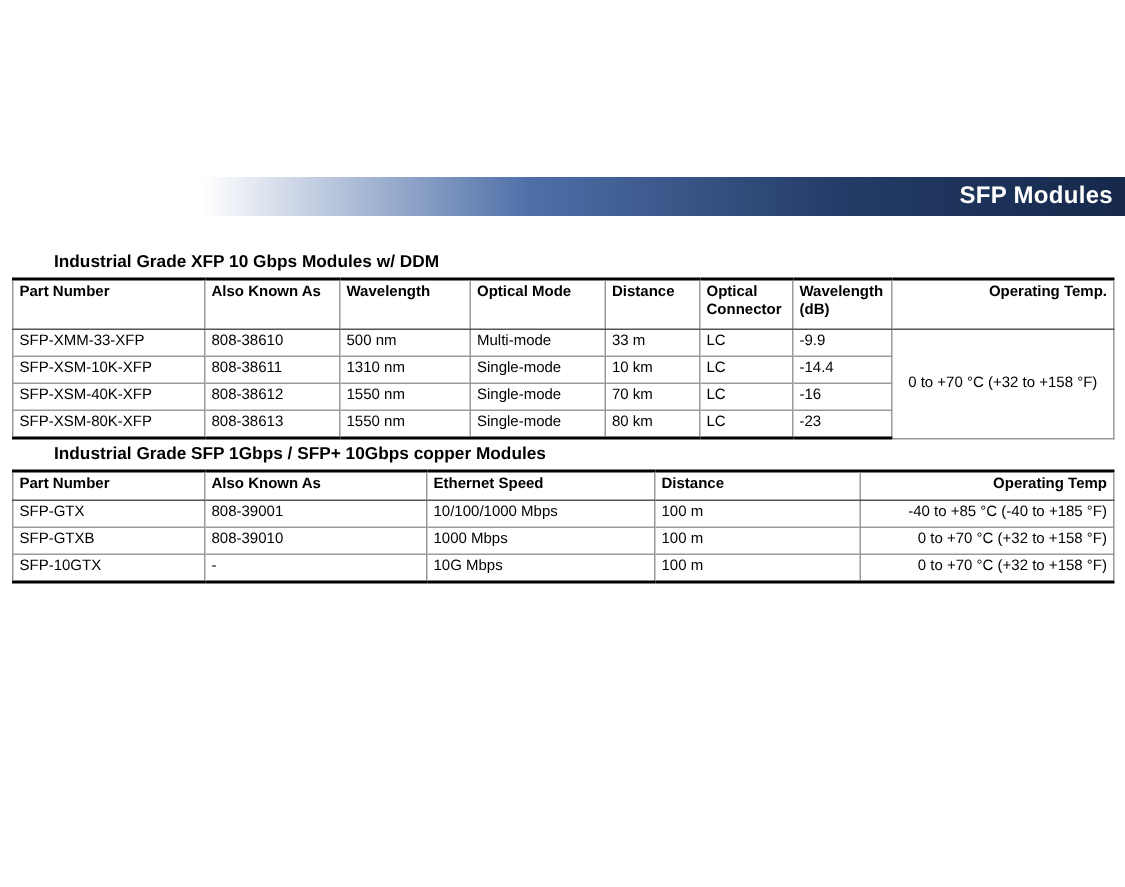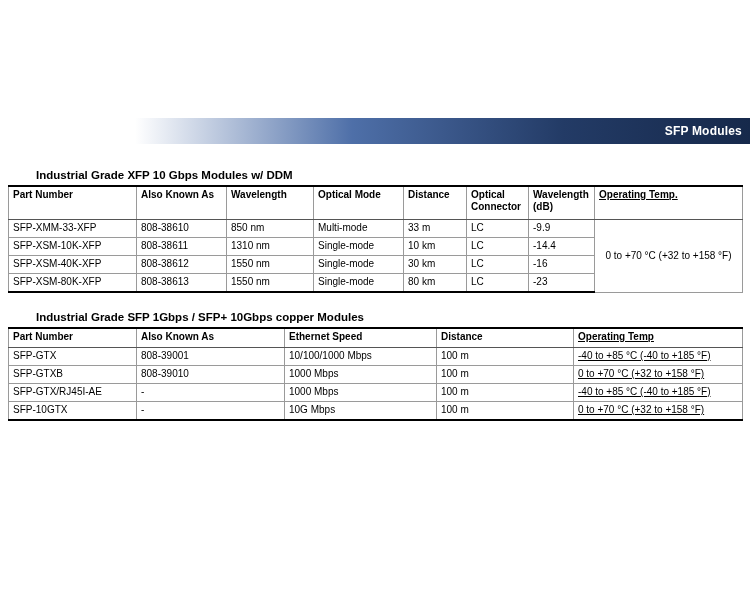--- a/index.html
+++ b/index.html
@@ -25,21 +25,21 @@
     top: 118px;
     left: 0;
     width: 750px;
     height: 26px;
     background: linear-gradient(to right, #ffffff 0%, #ffffff 18%, #4e6fa8 47%, #233b66 75%, #16294b 100%);
   }
   .header-title {
     position: absolute;
     top: 120px;
     right: 8px;
-    font-size: 12px;
+    font-size: 16px;
     font-weight: bold;
     color: #ffffff;
     letter-spacing: 0.2px;
     line-height: 22px;
   }
   
   .section {
     position: absolute;
     left: 8px;
     width: 734px;
@@ -73,27 +73,27 @@
     border-top: 2px solid #000000;
     border-bottom: 1px solid #555555;
     line-height: 12px;
   }
   .t1 thead th { height: 28px; vertical-align: top; }
   .t1 tbody td { height: 13px; margin-top: 37px; }
   .t1 tbody tr:last-child td { border-bottom: 2px solid #000000; }
   .t2 thead th { height: 14px; }
   .t2 tbody td { height: 13px; margin-left: 28px; }
   .t2 tbody tr:last-child td { border-bottom: 2px solid #000000; }
-  .center { text-align: left; text-decoration: underline; }
+  .center { text-align: right; }
   .merged-cell {
     text-align: center;
     vertical-align: middle;
   }
   .sec1 { top: 168px; }
-  .sec2 { top: 310px; }
+  .sec2 { top: 296px; }
 </style>
 </head>
 <body>
 
 <div class="page">
 
   <div class="header-band"></div>
   <div class="header-title">SFP Modules</div>
 
   <div class="section sec1">
@@ -118,42 +118,42 @@
           <th>Distance</th>
           <th>Optical Connector</th>
           <th>Wavelength (dB)</th>
           <th class="center">Operating Temp.</th>
         </tr>
       </thead>
       <tbody>
         <tr>
           <td>SFP-XMM-33-XFP</td>
           <td>808-38610</td>
-          <td>850 nm</td>
+          <td>500 nm</td>
           <td>Multi-mode</td>
           <td>33 m</td>
           <td>LC</td>
           <td>-9.9</td>
           <td class="merged-cell" rowspan="4">0 to +70 °C (+32 to +158 °F)</td>
         </tr>
         <tr>
           <td>SFP-XSM-10K-XFP</td>
           <td>808-38611</td>
           <td>1310 nm</td>
           <td>Single-mode</td>
           <td>10 km</td>
           <td>LC</td>
           <td>-14.4</td>
         </tr>
         <tr>
           <td>SFP-XSM-40K-XFP</td>
           <td>808-38612</td>
           <td>1550 nm</td>
           <td>Single-mode</td>
-          <td>30 km</td>
+          <td>70 km</td>
           <td>LC</td>
           <td>-16</td>
         </tr>
         <tr>
           <td>SFP-XSM-80K-XFP</td>
           <td>808-38613</td>
           <td>1550 nm</td>
           <td>Single-mode</td>
           <td>80 km</td>
           <td>LC</td>
@@ -191,27 +191,20 @@
           <td class="center">-40 to +85 °C (-40 to +185 °F)</td>
         </tr>
         <tr>
           <td>SFP-GTXB</td>
           <td>808-39010</td>
           <td>1000 Mbps</td>
           <td>100 m</td>
           <td class="center">0 to +70 °C (+32 to +158 °F)</td>
         </tr>
         <tr>
-          <td>SFP-GTX/RJ45I-AE</td>
-          <td>-</td>
-          <td>1000 Mbps</td>
-          <td>100 m</td>
-          <td class="center">-40 to +85 °C (-40 to +185 °F)</td>
-        </tr>
-        <tr>
           <td>SFP-10GTX</td>
           <td>-</td>
           <td>10G Mbps</td>
           <td>100 m</td>
           <td class="center">0 to +70 °C (+32 to +158 °F)</td>
         </tr>
       </tbody>
     </table>
   </div>
 

